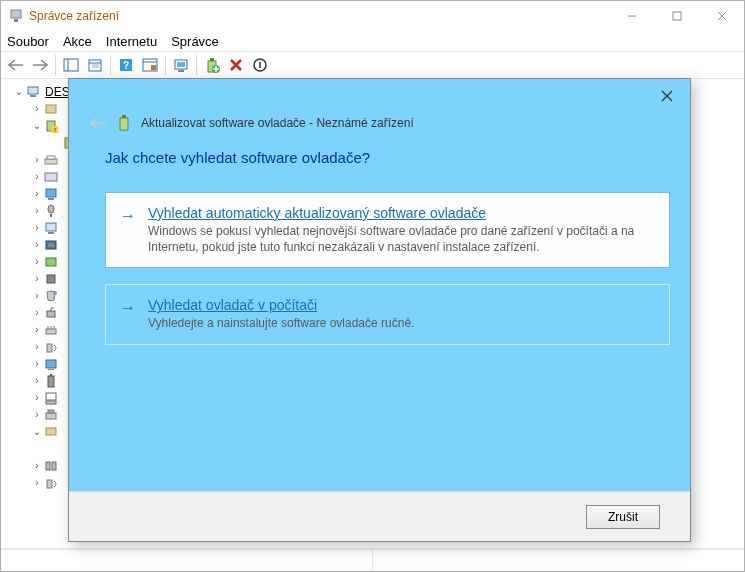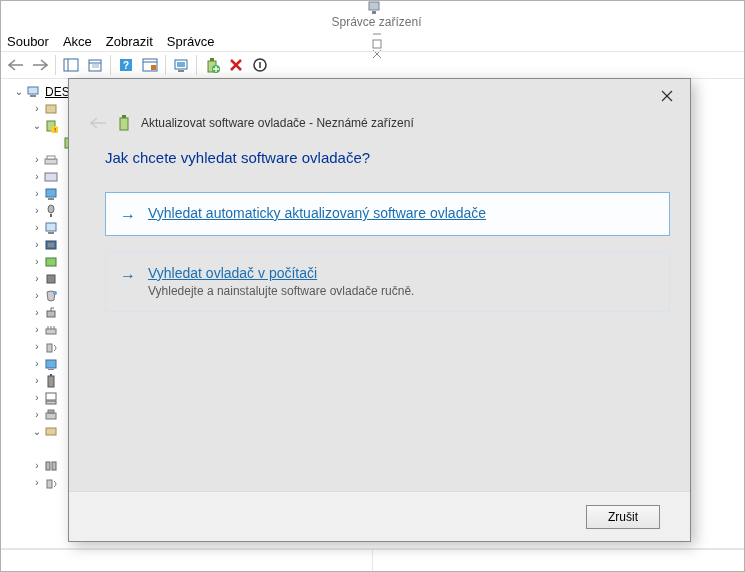--- a/index.html
+++ b/index.html
@@ -17,23 +17,22 @@
     width: 745px; height: 572px;
     border: 1px solid #b0b0b0;
     display: flex; flex-direction: column;
     background: #fff;
   }
   
   .titlebar {
     height: 30px;
     display: flex; align-items: center;
     padding: 0 0 0 8px;
-    color: #737373;
+    color: #a16207;
     font-size: 12px;
-    flex-direction: column;
   }
   .titlebar .t-icon { margin-right: 6px; }
   .titlebar .t-text { flex: 1; }
   .titlebar .win-btn {
     width: 45px; height: 30px;
     display: flex; align-items: center; justify-content: center;
     color: #999;
   }
   
   .menubar {
@@ -91,21 +90,21 @@
     display: flex;
   }
   .statusbar div:first-child { flex: 1; border-right: 1px solid #e6e6e6;}
   .statusbar div:last-child { flex: 1; }
 
   
   .dialog {
     position: absolute;
     left: 68px; top: 78px;
     width: 623px; height: 464px;
-    background: #e5e5e5;
+    background: #7dd3fc;
     border: 1px solid #888;
     box-shadow: 4px 4px 14px rgba(0,0,0,0.25);
     display: flex; flex-direction: column;
   }
   .dialog-titlearea {
     height: 34px;
     display: flex; align-items: center; justify-content: flex-end;
     padding-right: 6px;
   }
   .dialog-close {
@@ -203,21 +202,21 @@
       <svg width="10" height="10">
           <line x1="1" y1="1" x2="9" y2="9" stroke="#888"></line>
           <line x1="9" y1="1" x2="1" y2="9" stroke="#888"></line>
         </svg>
     </div>
   </div>
 
   <div class="menubar">
     <span>Soubor</span>
     <span>Akce</span>
-    <span>Zobrazit</span>
+    <span>Internetu</span>
     <span>Správce</span>
   </div>
 
   <div class="toolbar">
     <div class="tb-btn">
         <svg width="16" height="12">
           <path d="M7 1 L1 6 L7 11 M1 6 H15" fill="none" stroke="#888" stroke-width="1.5"></path>
         </svg>
       </div>
     <div class="tb-btn">
@@ -533,20 +532,21 @@
     </span>
     <span>Aktualizovat software ovladače - Neznámé zařízení</span>
   </div>
   <div class="dialog-body">
     <div class="dialog-question">Jak chcete vyhledat software ovladače?</div>
 
     <div class="option selected">
       <div class="opt-arrow">→</div>
       <div>
         <div class="opt-title">Vyhledat automaticky aktualizovaný software ovladače</div>
+        <div class="opt-desc">Windows se pokusí vyhledat nejnovější software ovladače pro dané zařízení v počítači a na Internetu, pokud jste tuto funkci nezakázali v nastavení instalace zařízení.</div>
       </div>
     </div>
 
     <div class="option">
       <div class="opt-arrow">→</div>
       <div>
         <div class="opt-title">Vyhledat ovladač v počítači</div>
         <div class="opt-desc">Vyhledejte a nainstalujte software ovladače ručně.</div>
       </div>
     </div>

